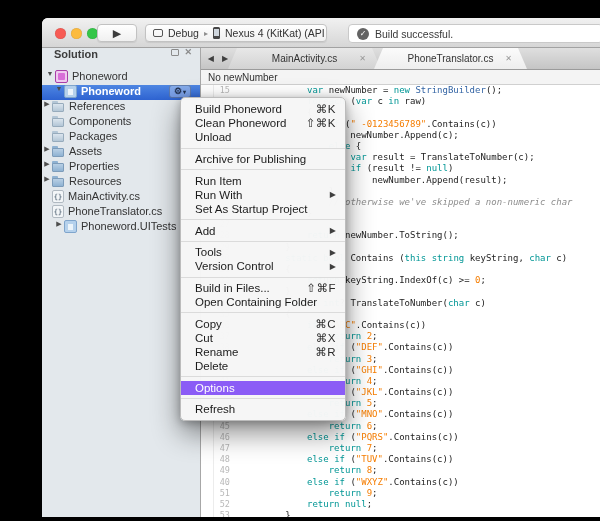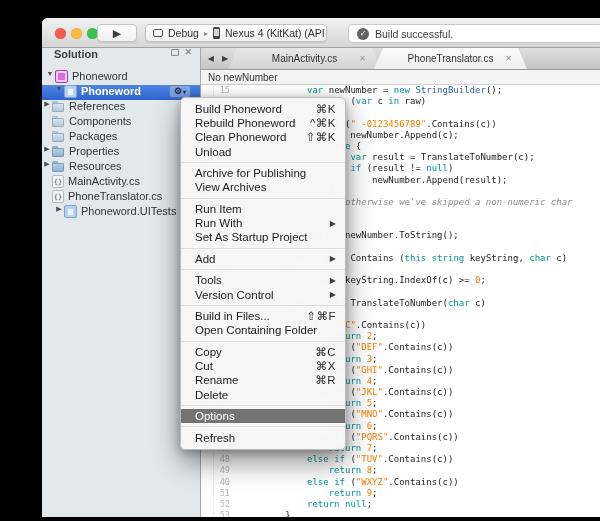--- a/index.html
+++ b/index.html
@@ -88,21 +88,21 @@
   .tk-c{color:#8d8d8d;font-style:italic;}.tk-p{color:#222;}
   
   .menu{position:absolute;left:180px;top:97px;width:166px;box-sizing:border-box;
         background:rgba(246,246,246,.98);border:1px solid #bcbcbc;border-radius:5px;
         box-shadow:0 12px 28px rgba(0,0,0,.45),0 2px 8px rgba(0,0,0,.25);
         padding:4px 0;z-index:50;text-align:right;}
   .mi{height:14.2px;display:flex;align-items:center;padding:0 9px 0 14px;
       font-size:11.5px;color:#1b1b1b;}
   .mi .sc{margin-left:auto;color:#2a2a2a;letter-spacing:.5px;}
   .mi .sub{margin-left:auto;font-size:8px;color:#3f3f3f;}
-  .mi.hl{background:#737373;color:#fff;}
+  .mi.hl{background:#8b5cf6;color:#fff;}
   .sep{height:1px;background:#dbdbdb;margin:3.2px 0;}
 </style>
 </head>
 <body>
 
 <div id="stage">
   <div class="window">
 
     <div class="toolbar">
       <div class="lights">
@@ -157,20 +157,25 @@
             </div>
             <div class="row lvl2">
               <span class="tri"></span>
               <span class="icn folder-light"></span>
               <span class="lbl">Components</span>
             </div>
             <div class="row lvl2">
               <span class="tri"></span>
               <span class="icn folder-light"></span>
               <span class="lbl">Packages</span>
+            </div>
+            <div class="row lvl2">
+              <span class="tri">▶</span>
+              <span class="icn folder"></span>
+              <span class="lbl">Assets</span>
             </div>
             <div class="row lvl2">
               <span class="tri">▶</span>
               <span class="icn folder"></span>
               <span class="lbl">Properties</span>
             </div>
             <div class="row lvl2">
               <span class="tri">▶</span>
               <span class="icn folder"></span>
               <span class="lbl">Resources</span>
@@ -256,37 +261,30 @@
       </div>
     </div>
   </div>
 
   <div class="menu">
       <div class="mi">
         <span>Build Phoneword</span>
         <span class="sc">⌘K</span>
       </div>
       <div class="mi">
-        <span>Rebuild Phoneword</span>
-        <span class="sc">^⌘K</span>
-      </div>
-      <div class="mi">
         <span>Clean Phoneword</span>
         <span class="sc">⇧⌘K</span>
       </div>
       <div class="mi">
         <span>Unload</span>
       </div>
       <div class="sep"></div>
       <div class="mi">
         <span>Archive for Publishing</span>
       </div>
-      <div class="mi">
-        <span>View Archives</span>
-      </div>
       <div class="sep"></div>
       <div class="mi">
         <span>Run Item</span>
       </div>
       <div class="mi">
         <span>Run With</span>
         <span class="sub">▶</span>
       </div>
       <div class="mi">
         <span>Set As Startup Project</span>

